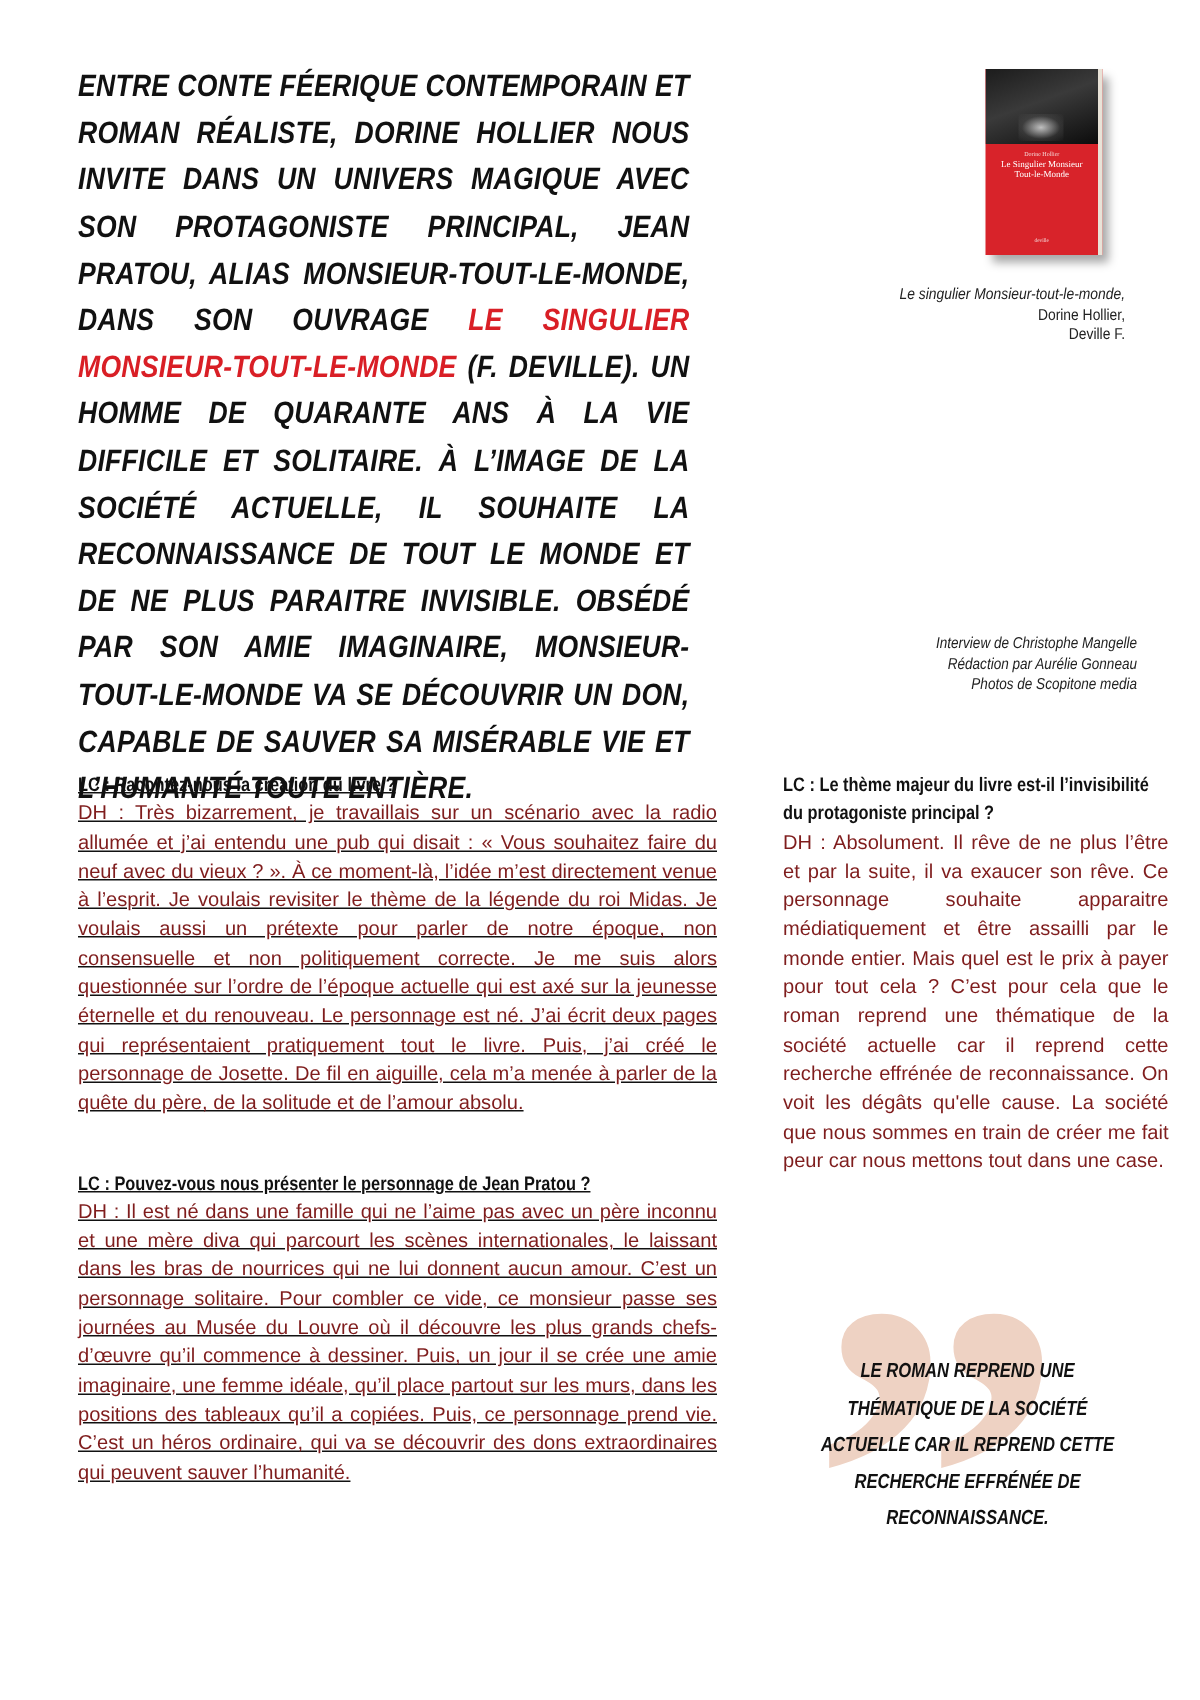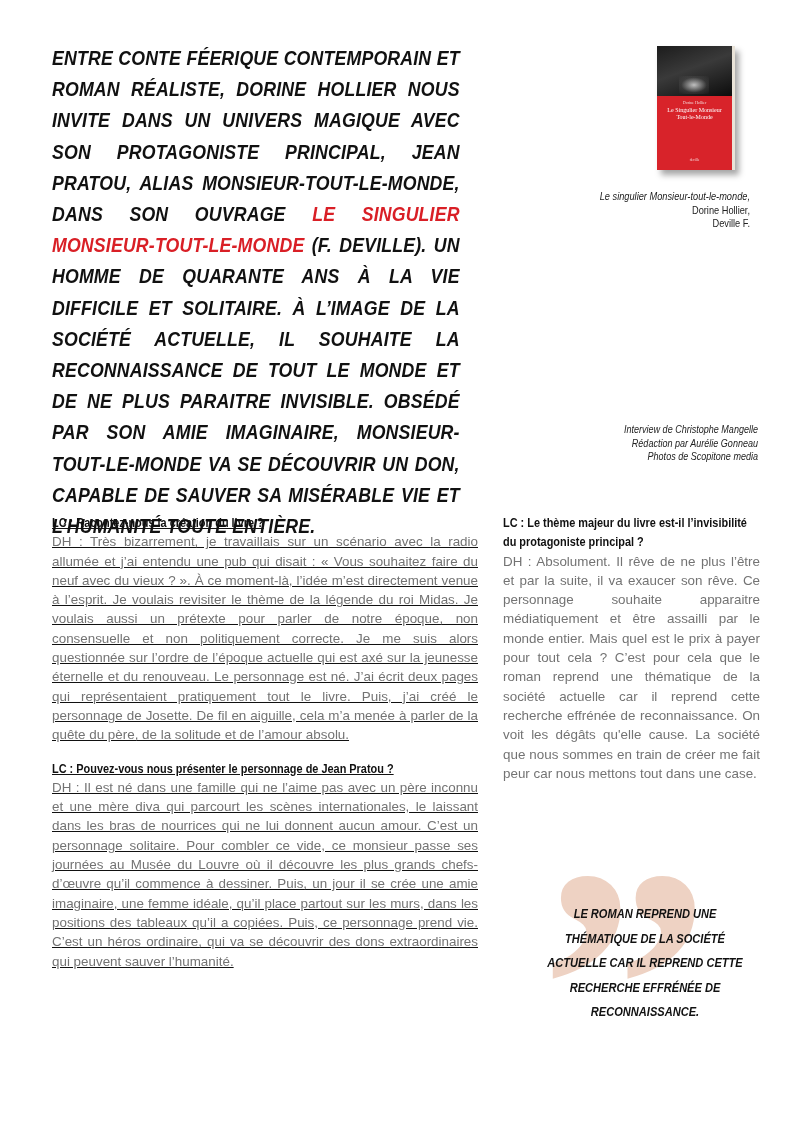--- a/index.html
+++ b/index.html
@@ -59,34 +59,34 @@
       position: absolute; right: 42px; top: 423px; width: 220px; text-align: right;
       font-family: "Liberation Sans", sans-serif; font-style: italic; font-size: 10.5px; line-height: 13.5px;
       color: #222;
       transform: scaleX(0.86); transform-origin: right top;
     }
 
     .col-left {
       position: absolute; left: 52px; top: 513px; width: 426px; text-decoration: underline;
     }
     .col-right {
-      position: absolute; left: 503px; top: 513px; width: 257px;
+      position: absolute; left: 522px; top: 513px; width: 257px;
     }
     .q {
       font-family: "Liberation Sans", sans-serif; font-weight: 700;
       font-size: 13px; line-height: 19.3px; color: #111;
       transform: scaleX(0.84); transform-origin: left top;
       white-space: nowrap;
     }
     .col-right .q { white-space: normal; width: 306px; }
     .a {
       font-family: "Liberation Sans", sans-serif; font-size: 13.4px; line-height: 19.3px;
-      text-align: justify; color: #737373;
+      text-align: justify; color: #7f1d1d;
     }
-    .block + .block { margin-top: 14px; }
+    .block + .block { margin-top: 34px; }
 
     .pullquote {
       position: absolute; left: 535px; top: 880px; width: 200px; height: 170px;
     }
     .pullquote .mark {
       position: absolute; left: 5px; top: -62px;
       font-family: "Liberation Serif", serif; font-weight: 700;
       font-size: 340px; line-height: 340px; color: #eed2c3;
       letter-spacing: -30px;
       user-select: none;

